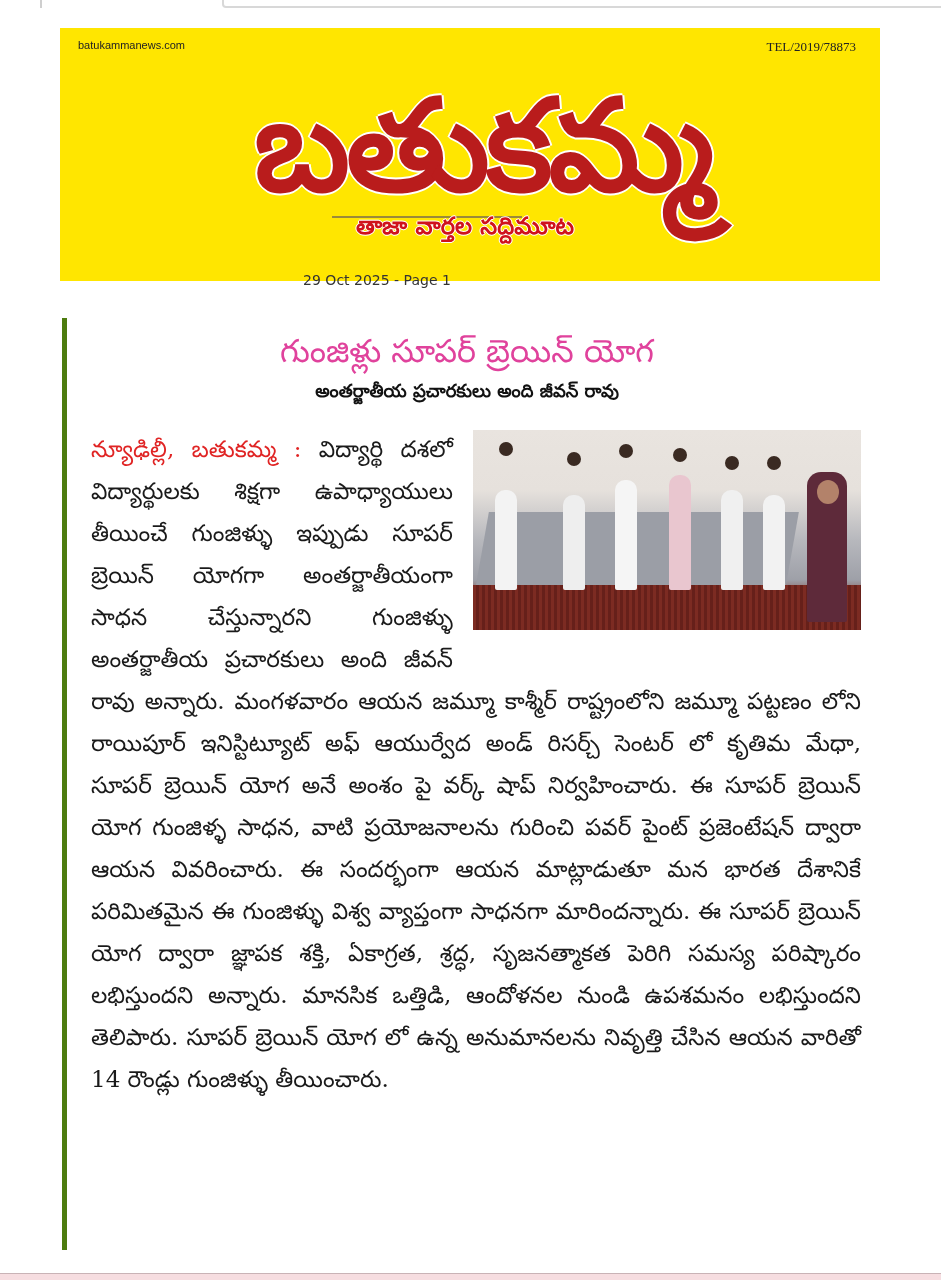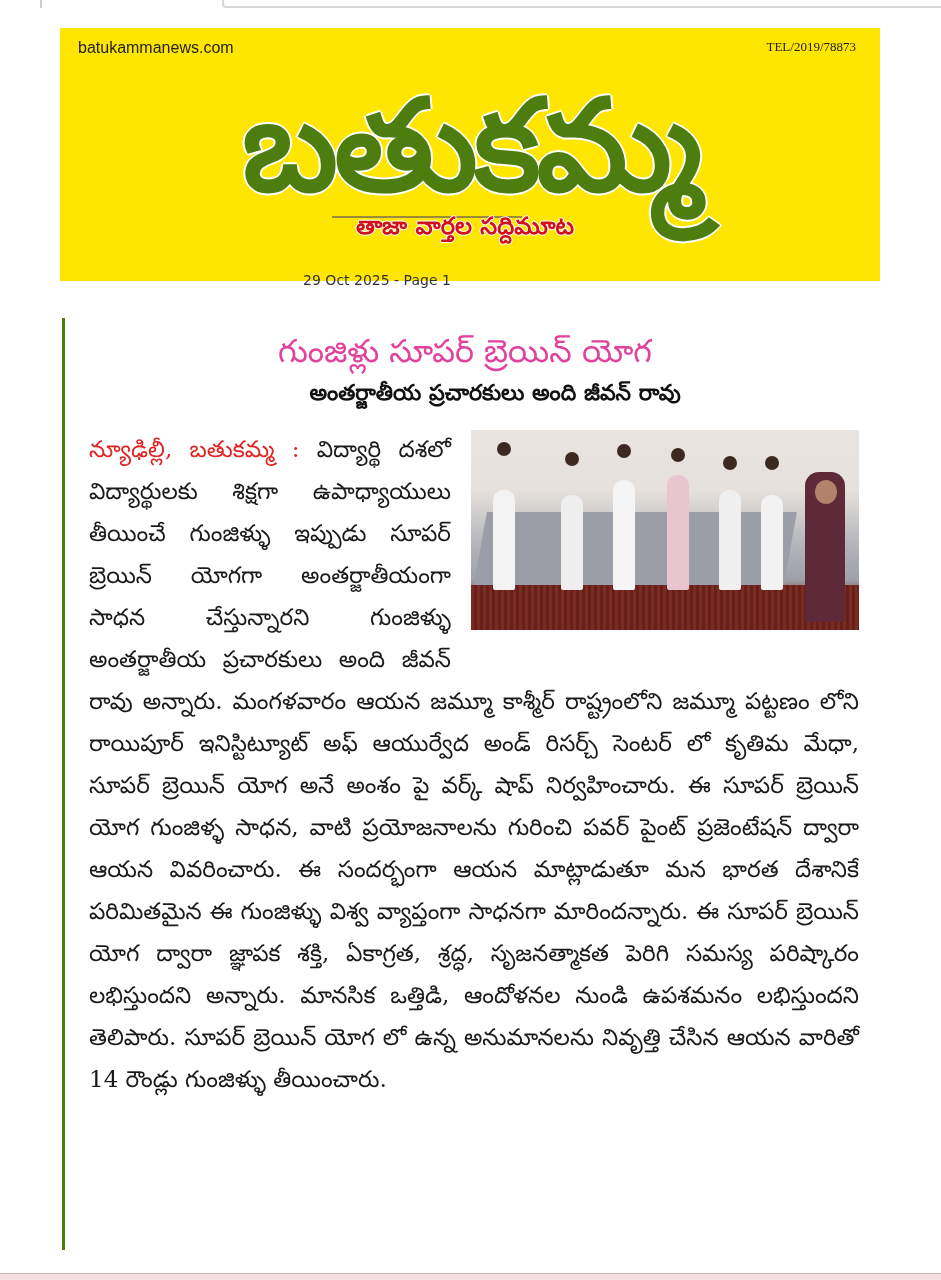--- a/index.html
+++ b/index.html
@@ -11,49 +11,49 @@
   
   .topstrip { position: absolute; left: 0; top: 0; width: 941px; height: 8px; }
   .topstrip .vline { position: absolute; left: 40px; top: 0; width: 2px; height: 8px; background: #cfcfcf; }
   .topstrip .box { position: absolute; left: 222px; top: -4px; width: 720px; height: 10px; border: 2px solid #d8d8d8; border-top: none; border-radius: 0 0 0 4px; background: #fff; }
 
   
   .masthead {
     position: absolute; left: 60px; top: 28px; width: 820px; height: 253px;
     background: #ffe600;
   }
-  .masthead .site { position: absolute; left: 18px; top: 11px; font-family: "Liberation Sans", sans-serif; font-size: 16px; color: #222; }
+  .masthead .site { position: absolute; left: 18px; top: 11px; font-family: "Liberation Sans", sans-serif; font-size: 11px; color: #222; }
   .masthead .tel { position: absolute; right: 24px; top: 11px; font-family: Liberation Serif, serif; font-size: 13px; color: #222; }
   .masthead .logo {
-    position: absolute; left: 100px; top: 38px; width: 620px; text-align: center;
+    position: absolute; left: 112px; top: 38px; width: 620px; text-align: center;
     font-family: "DejaVu Sans", sans-serif; font-weight: bold; font-size: 128px; line-height: 160px;
-    color: #4d7c0f; letter-spacing: -4px;
+    color: #b91c1c; letter-spacing: -4px;
     text-shadow: 2px 0 #fff, -2px 0 #fff, 0 2px #fff, 0 -2px #fff;
   }
   .masthead .rule { position: absolute; left: 272px; top: 188px; width: 190px; height: 2px; background: #9a8a3a; }
   .masthead .tagline {
     position: absolute; left: 240px; top: 184px; width: 330px; text-align: center;
     font-weight: bold; font-size: 24px; color: #d0121c;
     text-shadow: 1px 0 #fff, -1px 0 #fff, 0 1px #fff, 0 -1px #fff;
   }
 
   .dateline { position: absolute; left: 0; width: 754px; top: 272px; text-align: center; font-size: 14px; color: #333; }
 
   
   .article {
     position: absolute; left: 62px; top: 318px; width: 800px; height: 932px;
-    border-left: 3px solid #4d7c0f;
+    border-left: 5px solid #4d7c0f;
   }
   .headline {
     position: absolute; left: 0; width: 800px; top: 14px; text-align: center;
     font-size: 32px; color: #e0429c; font-weight: normal;
   }
   .subhead {
     position: absolute; left: 0; width: 800px; top: 62px; text-align: center;
-    font-size: 22px; color: #111; font-weight: bold; padding-left: 30px;
+    font-size: 18px; color: #111; font-weight: bold;
   }
   .photo {
     position: absolute; left: 406px; top: 112px; width: 388px; height: 200px;
     background: linear-gradient(180deg, #e9e4df 0%, #e6e1dc 30%, #b7b8bd 55%, #9ea0a8 75%, #7a2a22 88%, #6b2119 100%);
     overflow: hidden;
   }
   .photo .floor { position: absolute; left: 0; bottom: 0; width: 100%; height: 45px; background: repeating-linear-gradient(90deg, #7c2b22 0 3px, #66201a 3px 6px); }
   .photo .mat { position: absolute; left: 0; bottom: 28px; width: 80%; height: 90px; background: #9b9ea6; transform: skewX(-10deg); transform-origin: bottom left; }
   .photo .person { position: absolute; bottom: 40px; width: 22px; border-radius: 10px 10px 2px 2px; }
   .photo .head { position: absolute; width: 14px; height: 14px; border-radius: 50%; background: #3a2a22; }

